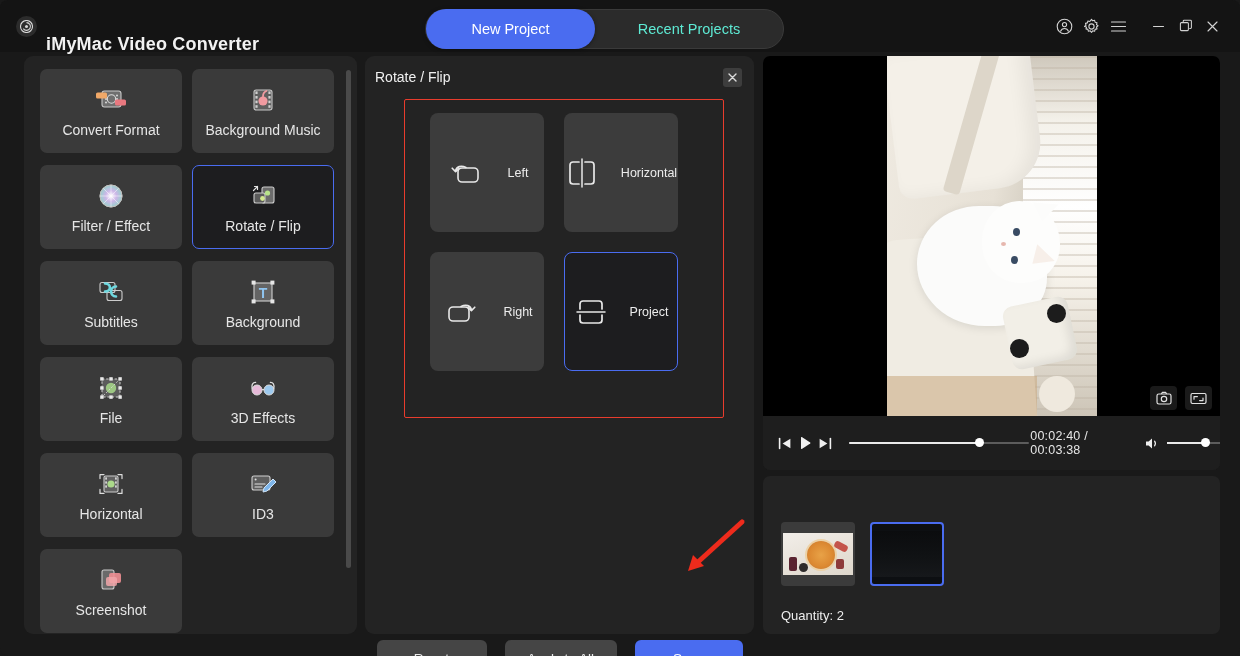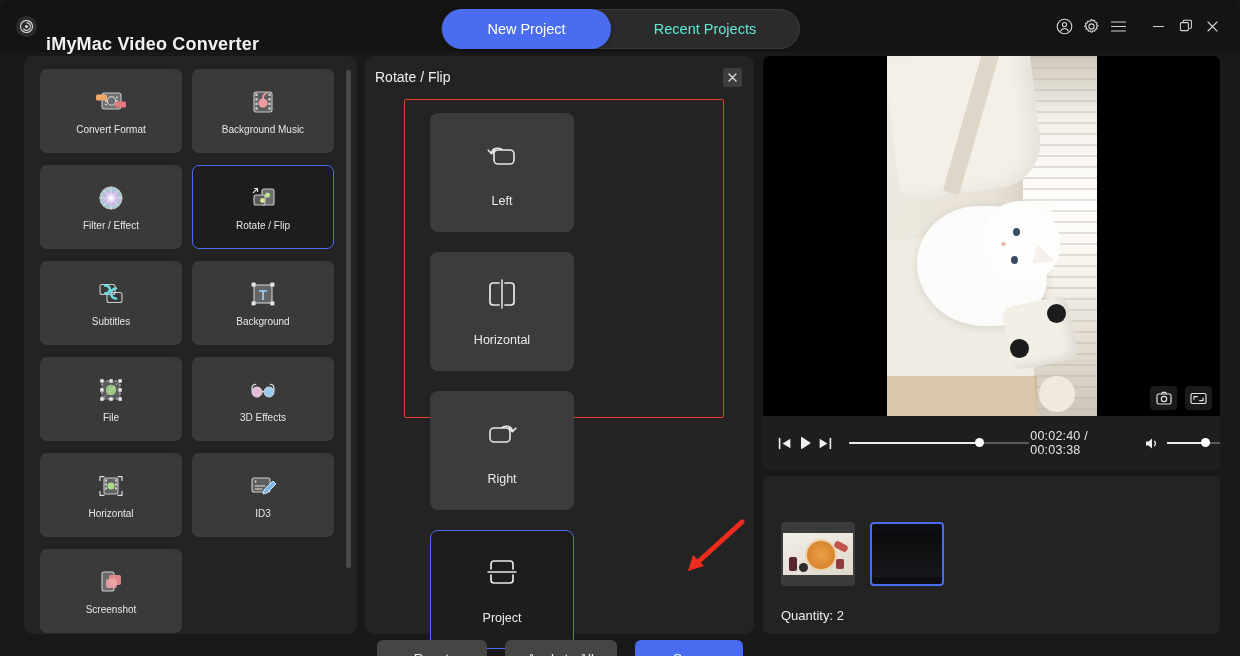--- a/index.html
+++ b/index.html
@@ -30,21 +30,21 @@
   .brand-logo {
     width: 21px; height: 21px; border-radius: 50%;
     background: #2c2c2c;
     display: flex; align-items: center; justify-content: center;
   }
   .brand-name {
     font-size: 18px; font-weight: bold; color: #f2f2f2; letter-spacing: .2px; margin-top: 37px;
   }
 
   .tabs {
-    position: absolute; left: 441px; top: 9px;
+    position: absolute; left: 425px; top: 9px;
     width: 359px; height: 40px;
     background: #2b2b2b;
     border-radius: 20px;
     display: flex; align-items: center;
     border: 1px solid #3a3a3a;
   }
   .tab {
     height: 40px; border-radius: 20px;
     display: flex; align-items: center; justify-content: center;
     font-size: 14.5px; color: #5eead4; cursor: pointer;
@@ -86,21 +86,21 @@
     border: 1px solid transparent;
     display: flex; flex-direction: column;
     align-items: center; justify-content: center;
     gap: 7px;
     cursor: pointer;
   }
   .tool-card.active {
     background: #1d1d1f;
     border: 1px solid #4a6cf0;
   }
-  .tool-label { font-size: 10px; color: #e6e6e6; }
+  .tool-label { font-size: 14px; color: #e6e6e6; }
   .tool-icon { width: 34px; height: 30px; display: flex; align-items: center; justify-content: center; }
   .tool-icon svg { display: block; }
 
   .tools-scrollbar {
     position: absolute; right: 6px; top: 14px;
     width: 5px; height: 498px;
     background: #4a4a4a; border-radius: 3px;
     cursor: pointer;
   }
 
@@ -128,25 +128,25 @@
     width: 320px; height: 319px;
     border: 1.5px solid #e83c2d;
     border-radius: 2px;
   }
   .rf-grid {
     position: absolute; left: 65px; top: 57px;
     width: 260px;
     display: flex; flex-wrap: wrap; gap: 20px;
   }
   .rf-card {
-    width: 144px; height: 119px;
+    width: 114px; height: 119px;
     background: #3c3c3c;
     border-radius: 8px;
     border: 1.5px solid transparent;
-    display: flex; flex-direction: column;
+    display: flex; flex-direction: row;
     align-items: center; justify-content: center;
     gap: 22px;
     cursor: pointer;
   }
   .rf-card.selected {
     background: #1d1d1f;
     border: 1.5px solid #4a6cf0;
   }
   .rf-card-label { font-size: 12.5px; color: #ececec; }
   .rf-card .gicon { height: 34px; display: flex; align-items: center; justify-content: center; }

